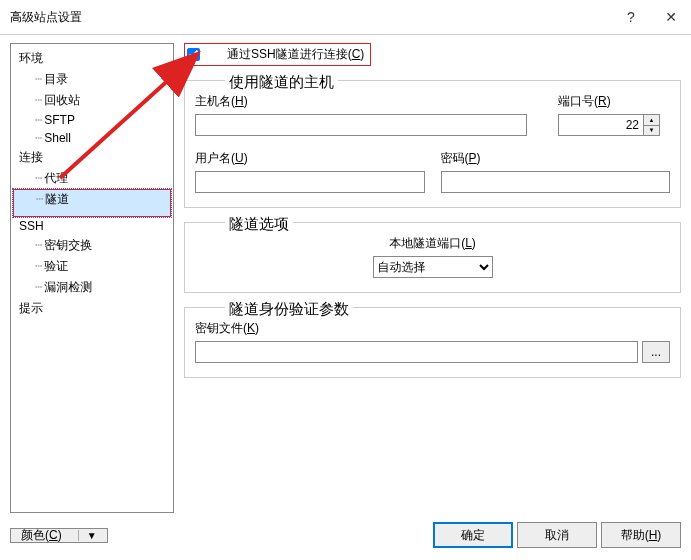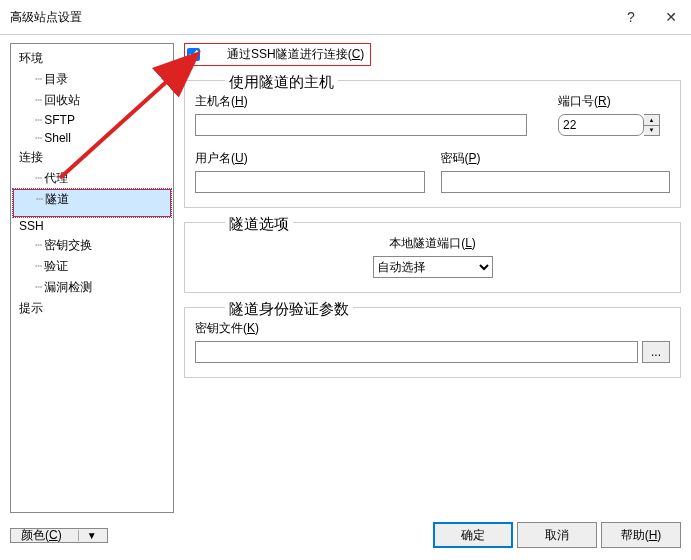--- a/index.html
+++ b/index.html
@@ -36,21 +36,21 @@
 
 .row { display: flex; gap: 31px; }
 .col { display: flex; flex-direction: column; }
 .label { margin-bottom: 4px; }
 .col.host { flex: 1; }
 .col.port { width: 112px; }
 
 input[type=text], input[type=password] { border: 1px solid #888; height: 22px; padding: 0 4px; font-size: 12px; background: #fff; }
 
 .port-wrap { display: flex; }
-.port-wrap input { width: 86px; text-align: left; padding-right: 10px; border-radius: 7px; }
+.port-wrap input { width: 86px; text-align: right; padding-right: 4px; }
 .spinner { width: 16px; display: flex; flex-direction: column; border: 1px solid #888; border-left: none; }
 .spinner .sbtn { flex: 1; background: #eee; display: flex; align-items: center; justify-content: center; font-size: 6px; line-height: 1; border-bottom: 1px solid #888; }
 .spinner .sbtn:last-child { border-bottom: none; }
 
 .row2 { display: flex; gap: 16px; margin-top: 14px; }
 .row2 .col { flex: 1; }
 
 .tunnel-row { display: flex; align-items: center; justify-content: space-between; flex-direction: column; }
 .tunnel-row select { width: 120px; height: 22px; border: 1px solid #888; background: #fff; font-size: 12px; }
 

